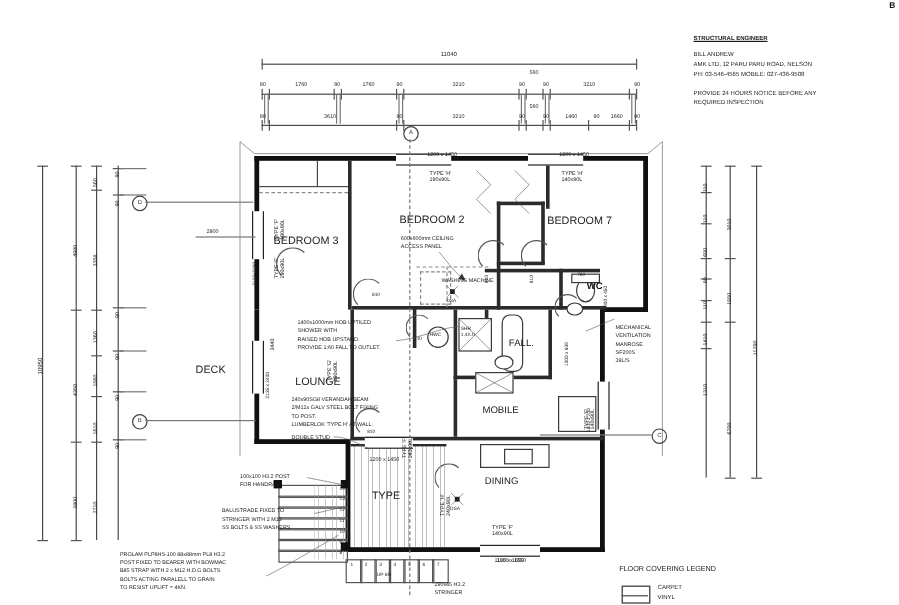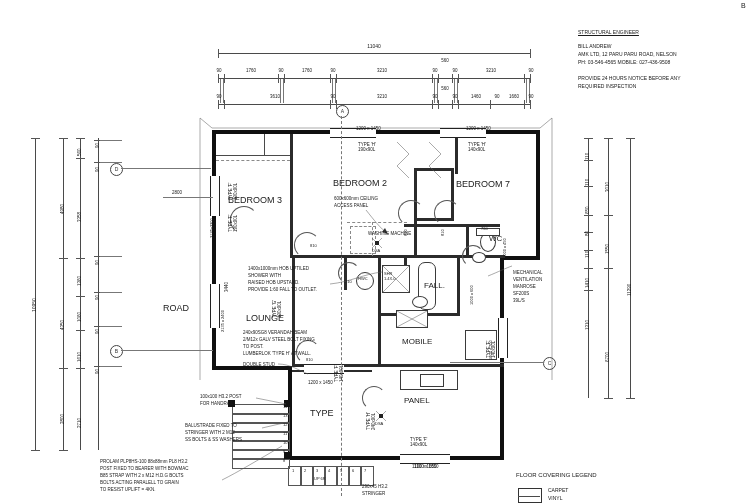--- a/index.html
+++ b/index.html
@@ -9,21 +9,21 @@
 
   .abs{position:absolute;}
   .txt{position:absolute;white-space:pre;line-height:1.18;color:#1a1a1a;}
   .t4{font-size:4px;}
   .t45{font-size:4.5px;}
   .t5{font-size:5px;}
   .t6{font-size:6px;}
   .t7{font-size:7px;}
   .t8{font-size:8px;}
   .t9{font-size:9px;}
-  .b{font-weight:normal;}
+  .b{font-weight:bold;}
   .u{text-decoration:underline;}
   .ctr{text-align:center;}
   .rot90{transform:rotate(-90deg);transform-origin:0 0;}
 
   
   .hl{position:absolute;height:0;border-top:0.6px solid #4a4a4a;}
   .vl{position:absolute;width:0;border-left:0.6px solid #4a4a4a;}
   .hl-d{position:absolute;height:0;border-top:0.6px dashed #8a8a8a;}
   .vl-d{position:absolute;width:0;border-left:0.6px dashed #8a8a8a;}
   .hl-thin{position:absolute;height:0;border-top:0.5px solid #777;}
@@ -379,26 +379,26 @@
     <div class="hl-thin" style="left:121px;top:350px;width:92px;"></div>
     <div class="hl-thin" style="left:450px;top:362px;width:94px;"></div>
     <div class="hl-thin" style="left:121px;top:168px;width:90px;"></div>
     <div class="vl-thin" style="left:341px;top:116px;height:380px;border-left-style:dashed;"></div>
   </div>
 
   <div class="abs">
     <div class="txt t9" style="left:228px;top:195px;">BEDROOM 3</div>
     <div class="txt t9" style="left:333px;top:178px;">BEDROOM 2</div>
     <div class="txt t9" style="left:456px;top:179px;">BEDROOM 7</div>
-    <div class="txt t9" style="left:163px;top:303px;">ROAD</div>
+    <div class="txt t9" style="left:163px;top:303px;">DECK</div>
     <div class="txt t9" style="left:246px;top:313px;">LOUNGE</div>
     <div class="txt t8" style="left:424px;top:281px;">FALL.</div>
     <div class="txt t8 b" style="left:489px;top:234px;">WC</div>
     <div class="txt t8" style="left:402px;top:337px;">MOBILE</div>
-    <div class="txt t8" style="left:404px;top:396px;">PANEL</div>
+    <div class="txt t8" style="left:404px;top:396px;">DINING</div>
     <div class="txt t9" style="left:310px;top:408px;">TYPE</div>
   </div>
 
   <div class="abs">
     <div class="txt t45" style="left:356px;top:126px;">1200 x 1450</div>
     <div class="txt t45" style="left:466px;top:126px;">1200 x 1450</div>
     <div class="txt t45" style="left:358px;top:142px;">TYPE 'H'
 190x90L</div>
     <div class="txt t45" style="left:468px;top:142px;">TYPE 'H'
 140x90L</div>

